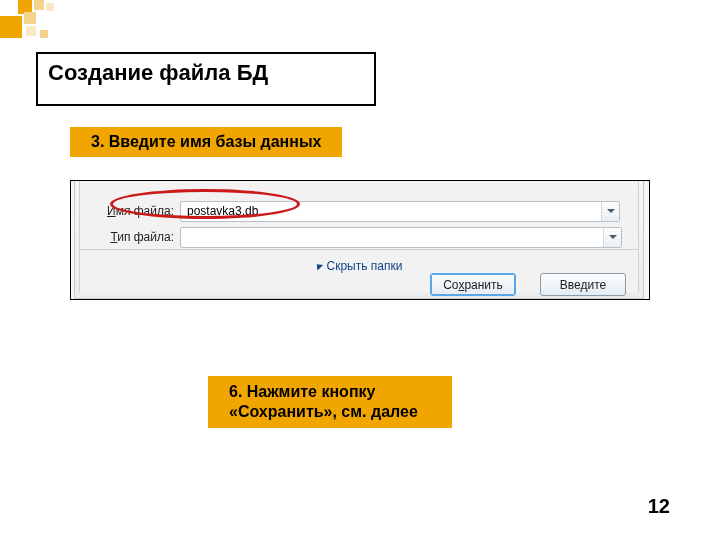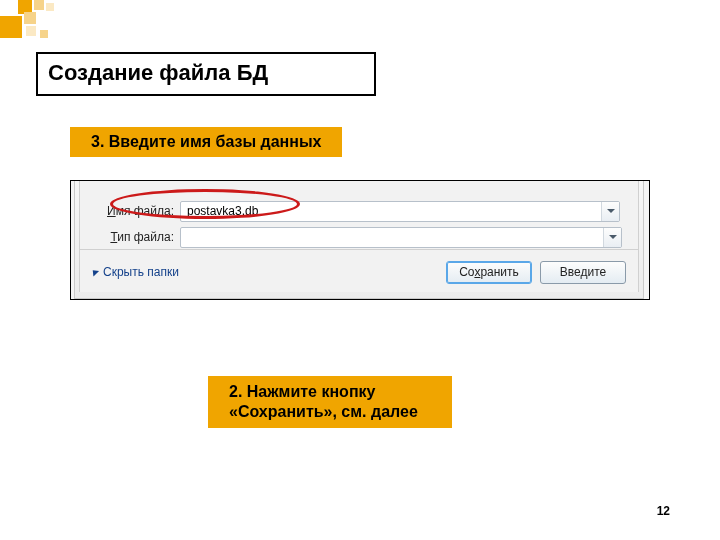--- a/index.html
+++ b/index.html
@@ -30,21 +30,21 @@
   .deco .sq.pale  { background: #fbe9c4; }
 
   
   .title-box {
     position: absolute;
     top: 52px;
     left: 36px;
     width: 340px;
     border: 2px solid #000;
     background: #fff;
-    padding: 6px 10px 8px 10px;
+    padding: 6px 10px 18px 10px;
   }
   .title-box span {
     font-size: 22px;
     font-weight: bold;
     color: #000;
   }
 
   
   .callout {
     position: absolute;
@@ -146,37 +146,38 @@
 
   .bottom-bar {
     position: absolute;
     left: 12px; right: 12px; top: 78px;
     height: 26px;
     display: flex;
     align-items: center;
     font-family: "Segoe UI", Tahoma, sans-serif;
     font-size: 12px;
     color: #15428b;
+    flex-direction: column;
   }
   .hide-folders {
     display: flex;
     align-items: center;
     gap: 4px;
     cursor: default;
   }
   .hide-folders .chev {
     width: 0; height: 0;
     border-top: 4px solid transparent;
     border-bottom: 4px solid transparent;
     border-right: 5px solid #15428b;
     transform: rotate(45deg);
     margin-right: 2px;
   }
 
-  .btns { margin-left: auto; display: flex; gap: 8px; }
+  .btns { margin-left: auto; display: flex; gap: 24px; }
   .winbtn {
     min-width: 86px;
     height: 23px;
     border: 1px solid #8a9aa9;
     border-radius: 3px;
     background: linear-gradient(#fdfdfd, #e4ecf2);
     display: flex;
     align-items: center;
     justify-content: center;
     font-size: 12px;
@@ -205,21 +206,21 @@
     left: 208px;
     width: 244px;
     line-height: 1.25;
   }
 
   
   .pagenum {
     position: absolute;
     right: 50px;
     bottom: 22px;
-    font-size: 12px;
+    font-size: 20px;
     font-weight: bold;
     color: #000;
     font-family: Arial, sans-serif;
   }
 </style>
 </head>
 <body>
 
 <div class="deco">
   <div class="sq" style="top:0;left:18px;width:14px;height:14px"></div>
@@ -279,16 +280,16 @@
           </div>
         </div>
       </div>
 
       <div class="highlight-ellipse"></div>
     </div>
   </div>
 </div>
 
 <div class="callout" id="callout2">
-  <span>2. Нажмите кнопку «Сохранить», см. далее</span>
+  <span>6. Нажмите кнопку «Сохранить», см. далее</span>
 </div>
 
 <div class="pagenum">12</div>
 
 </body></html>

